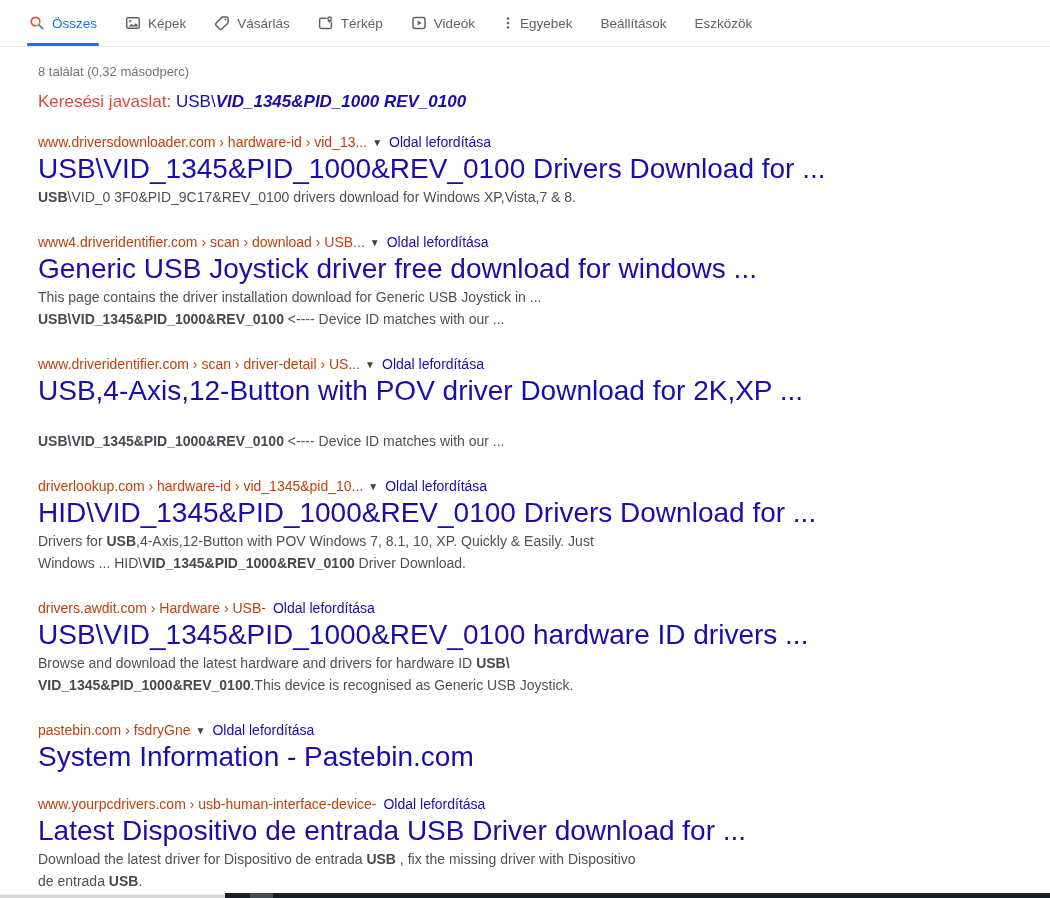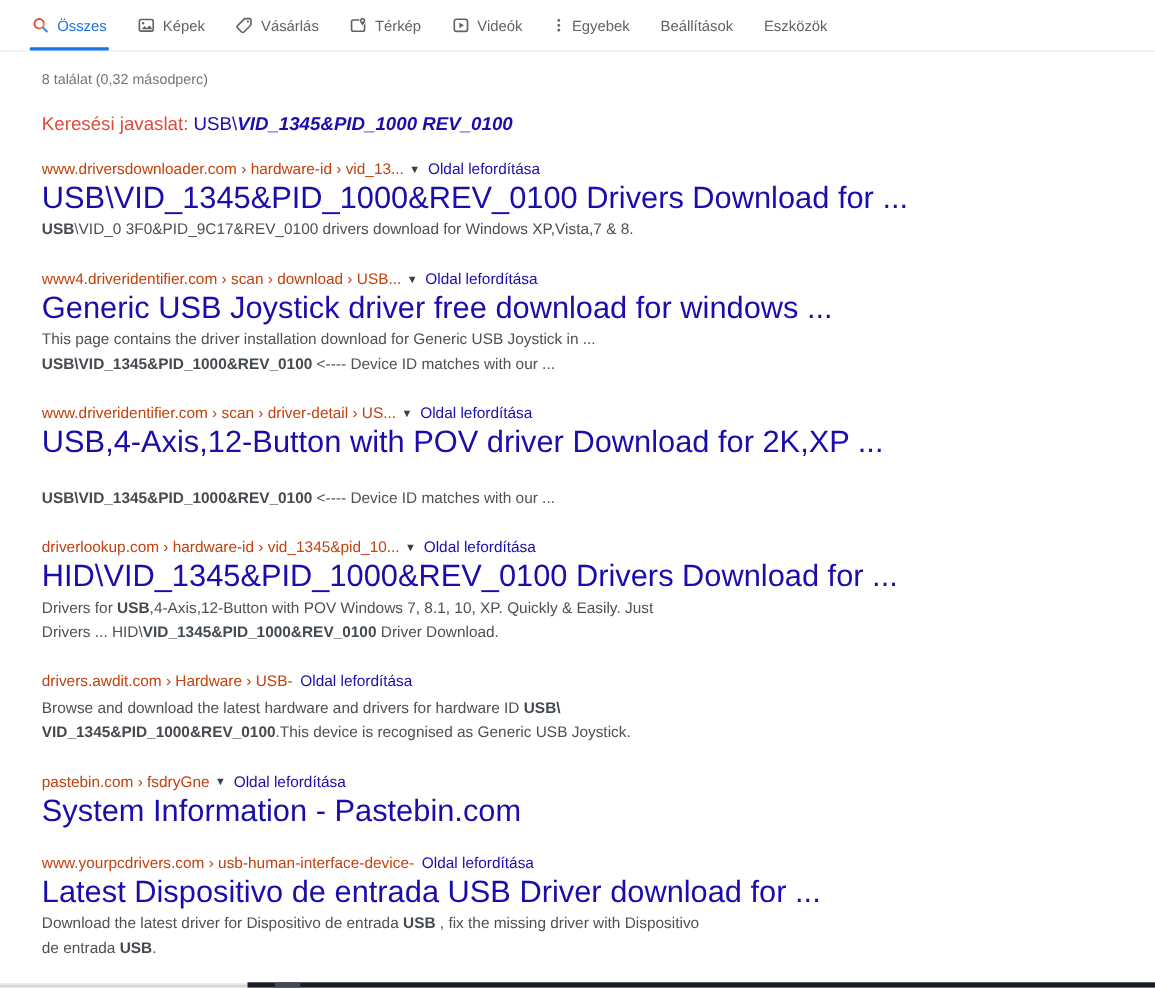--- a/index.html
+++ b/index.html
@@ -39,21 +39,21 @@
   
   .content { padding-left: 38px; }
 
   .stats {
     margin-top: 17px;
     font-size: 13px; color: #70757a;
     height: 15px; line-height: 15px;
   }
 
   .suggestion {
-    margin-top: 24px;
+    margin-top: 13px;
     font-size: 17px; height: 20px; line-height: 20px;
   }
   .sug-label { color: #dd4b39; }
   .sug-link { color: #1a0dab; text-decoration: none; cursor: pointer; }
   .sug-em { font-weight: bold; font-style: italic; }
 
   
   .result { margin-top: 26px; max-width: 660px; }
   .result.first { margin-top: 22px; }
 
@@ -185,24 +185,25 @@
         <div class="snippet"><span>This page contains the driver installation download for Generic USB Joystick in ...</span><br><span class="b">USB\VID_1345&amp;PID_1000&amp;REV_0100</span><span> &lt;---- Device ID matches with our ...</span></div>
       </div>
       <div class="result">
         <div class="crumb-line"><cite class="crumb">www.driveridentifier.com › scan › driver-detail › US...</cite><span class="arrow">▼</span><a class="translate">Oldal lefordítása</a></div>
         <a class="title">USB,4-Axis,12-Button with POV driver Download for 2K,XP ...</a>
         <div class="snippet"><br><span class="b">USB\VID_1345&amp;PID_1000&amp;REV_0100</span><span> &lt;---- Device ID matches with our ...</span></div>
       </div>
       <div class="result">
         <div class="crumb-line"><cite class="crumb">driverlookup.com › hardware-id › vid_1345&amp;pid_10...</cite><span class="arrow">▼</span><a class="translate">Oldal lefordítása</a></div>
         <a class="title">HID\VID_1345&amp;PID_1000&amp;REV_0100 Drivers Download for ...</a>
-        <div class="snippet"><span>Drivers for </span><span class="b">USB</span><span>,4-Axis,12-Button with POV Windows 7, 8.1, 10, XP. Quickly &amp; Easily. Just</span><br><span>Drivers ... HID\</span><span class="b">VID_1345&amp;PID_1000&amp;REV_0100</span><span> Driver Download.</span></div>
+        <div class="snippet"><span>Drivers for </span><span class="b">USB</span><span>,4-Axis,12-Button with POV Windows 7, 8.1, 10, XP. Quickly &amp; Easily. Just</span><br><span>Windows ... HID\</span><span class="b">VID_1345&amp;PID_1000&amp;REV_0100</span><span> Driver Download.</span></div>
       </div>
       <div class="result">
         <div class="crumb-line"><cite class="crumb">drivers.awdit.com › Hardware › USB-</cite><a class="translate">Oldal lefordítása</a></div>
+        <a class="title">USB\VID_1345&amp;PID_1000&amp;REV_0100 hardware ID drivers ...</a>
         <div class="snippet"><span>Browse and download the latest hardware and drivers for hardware ID </span><span class="b">USB\</span><br><span class="b">VID_1345&amp;PID_1000&amp;REV_0100</span><span>.This device is recognised as Generic USB Joystick.</span></div>
       </div>
       <div class="result">
         <div class="crumb-line"><cite class="crumb">pastebin.com › fsdryGne</cite><span class="arrow">▼</span><a class="translate">Oldal lefordítása</a></div>
         <a class="title">System Information - Pastebin.com</a>
       </div>
       <div class="result">
         <div class="crumb-line"><cite class="crumb">www.yourpcdrivers.com › usb-human-interface-device-</cite><a class="translate">Oldal lefordítása</a></div>
         <a class="title">Latest Dispositivo de entrada USB Driver download for ...</a>
         <div class="snippet"><span>Download the latest driver for Dispositivo de entrada </span><span class="b">USB</span><span> , fix the missing driver with Dispositivo</span><br><span>de entrada </span><span class="b">USB</span><span>.</span></div>

